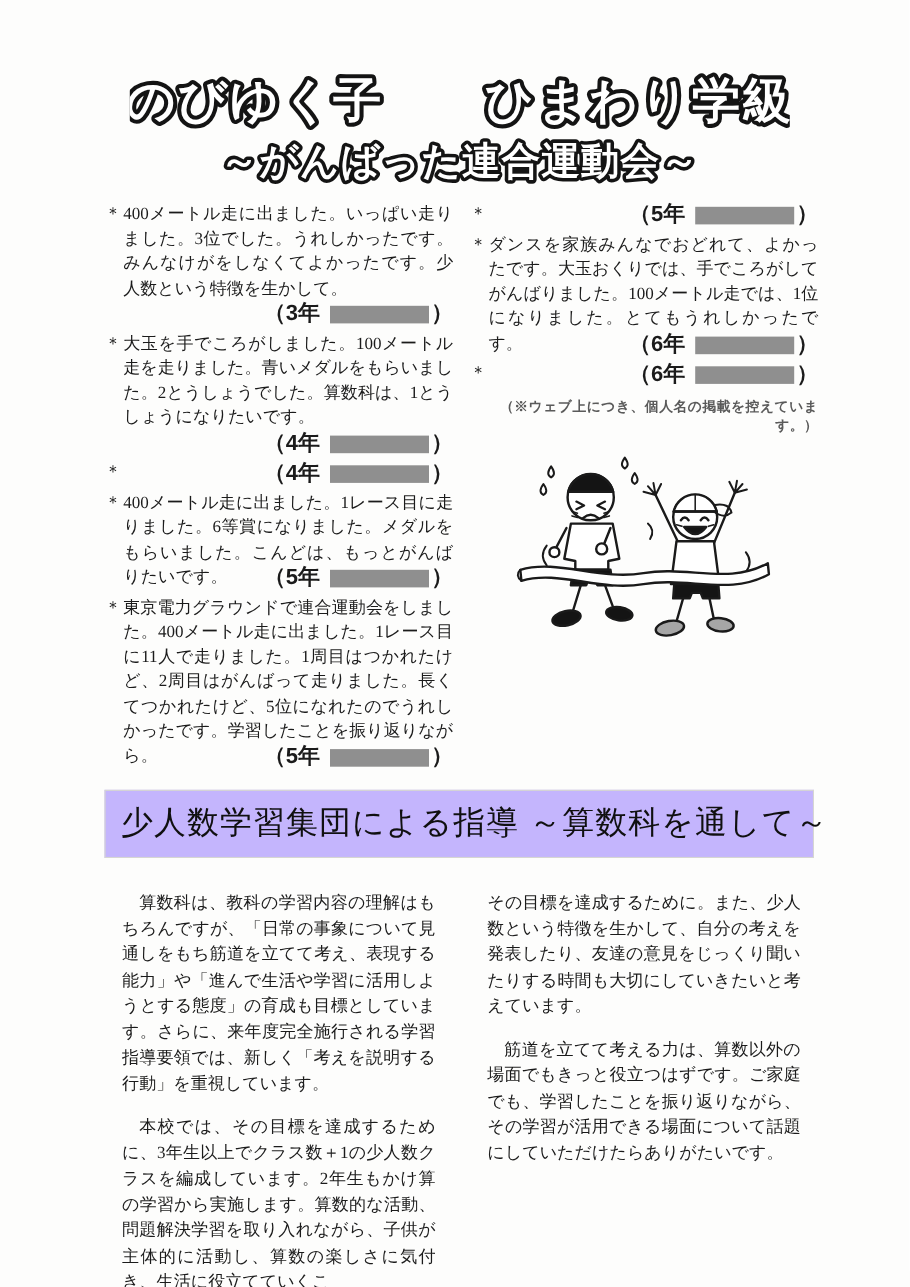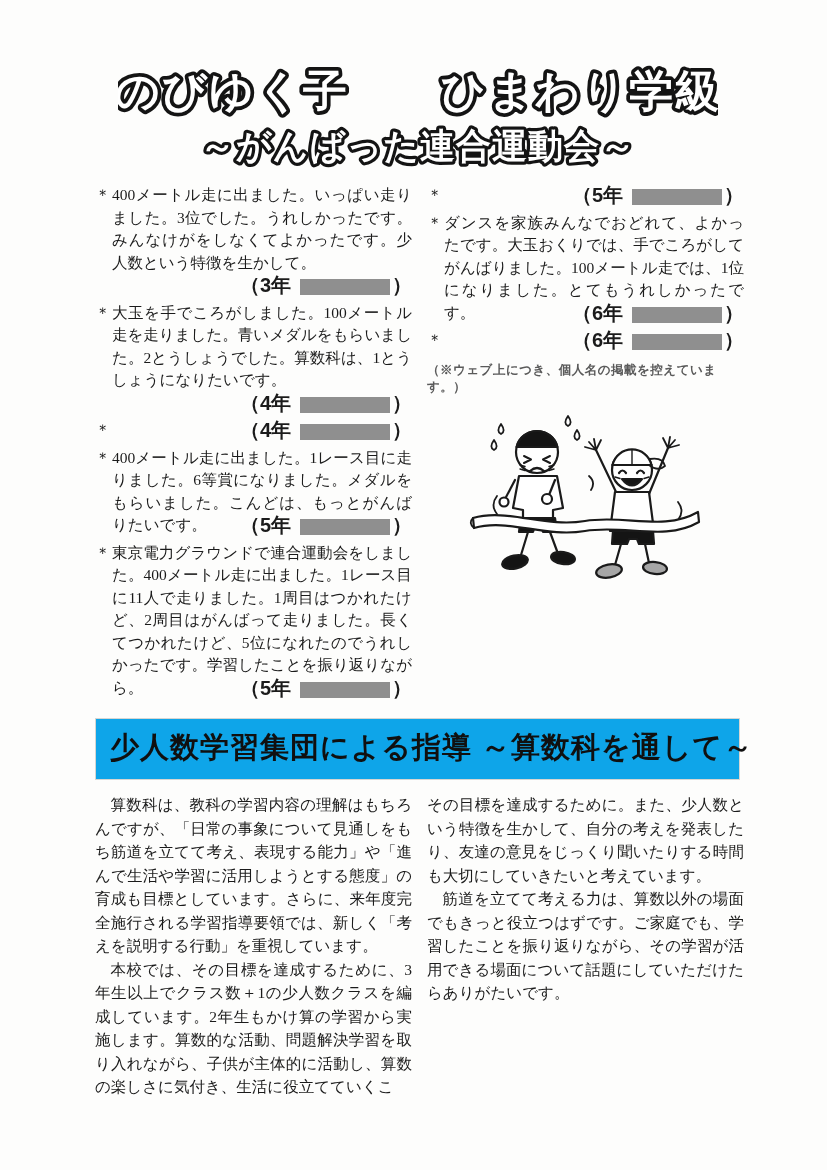--- a/index.html
+++ b/index.html
@@ -52,50 +52,50 @@
   }
   .redact {
     display:inline-block;
     width:90px; height:16px;
     background:#8f8f8f;
     vertical-align:-3px;
     margin:0 2px 0 9px;
   }
   .privacy-note {
     margin-top:10px;
-    text-align:left;
+    text-align:right;
     font-family:"Liberation Sans", sans-serif;
     font-weight:bold;
     font-size:12.5px;
     color:#5a5a5a;
     letter-spacing:0.5px;
   }
   .illustration { margin-top:14px; display:flex; justify-content:center; }
 
   
   .article-heading {
     margin-top:14px;
-    background:#0ea5e9;
+    background:#c4b5fd;
     border:1px solid #d6d6d2;
     padding:9px 12px 11px 14px;
     font-family:"Liberation Sans", sans-serif;
-    font-weight:bold;
+    font-weight:normal;
     font-size:29px;
     letter-spacing:1px;
     color:#101010;
     white-space:nowrap;
   }
   .article-cols {
     display:flex; gap:15px; margin-top:13px;
     font-family:"Liberation Serif", serif;
     font-size:15.5px;
     line-height:23.5px;
   }
   .a-col { width:317px; flex:none; }
-  .a-col p { margin:0; text-align:justify; }
+  .a-col p { margin:16px; text-align:justify; }
   .a-col p.indent { text-indent:1em; }
 
   
   .illu-art { stroke:#1a1a1a; stroke-width:2.2; fill:none; stroke-linecap:round; stroke-linejoin:round; }
 </style>
 </head>
 <body>
 
 <div class="page">
 

